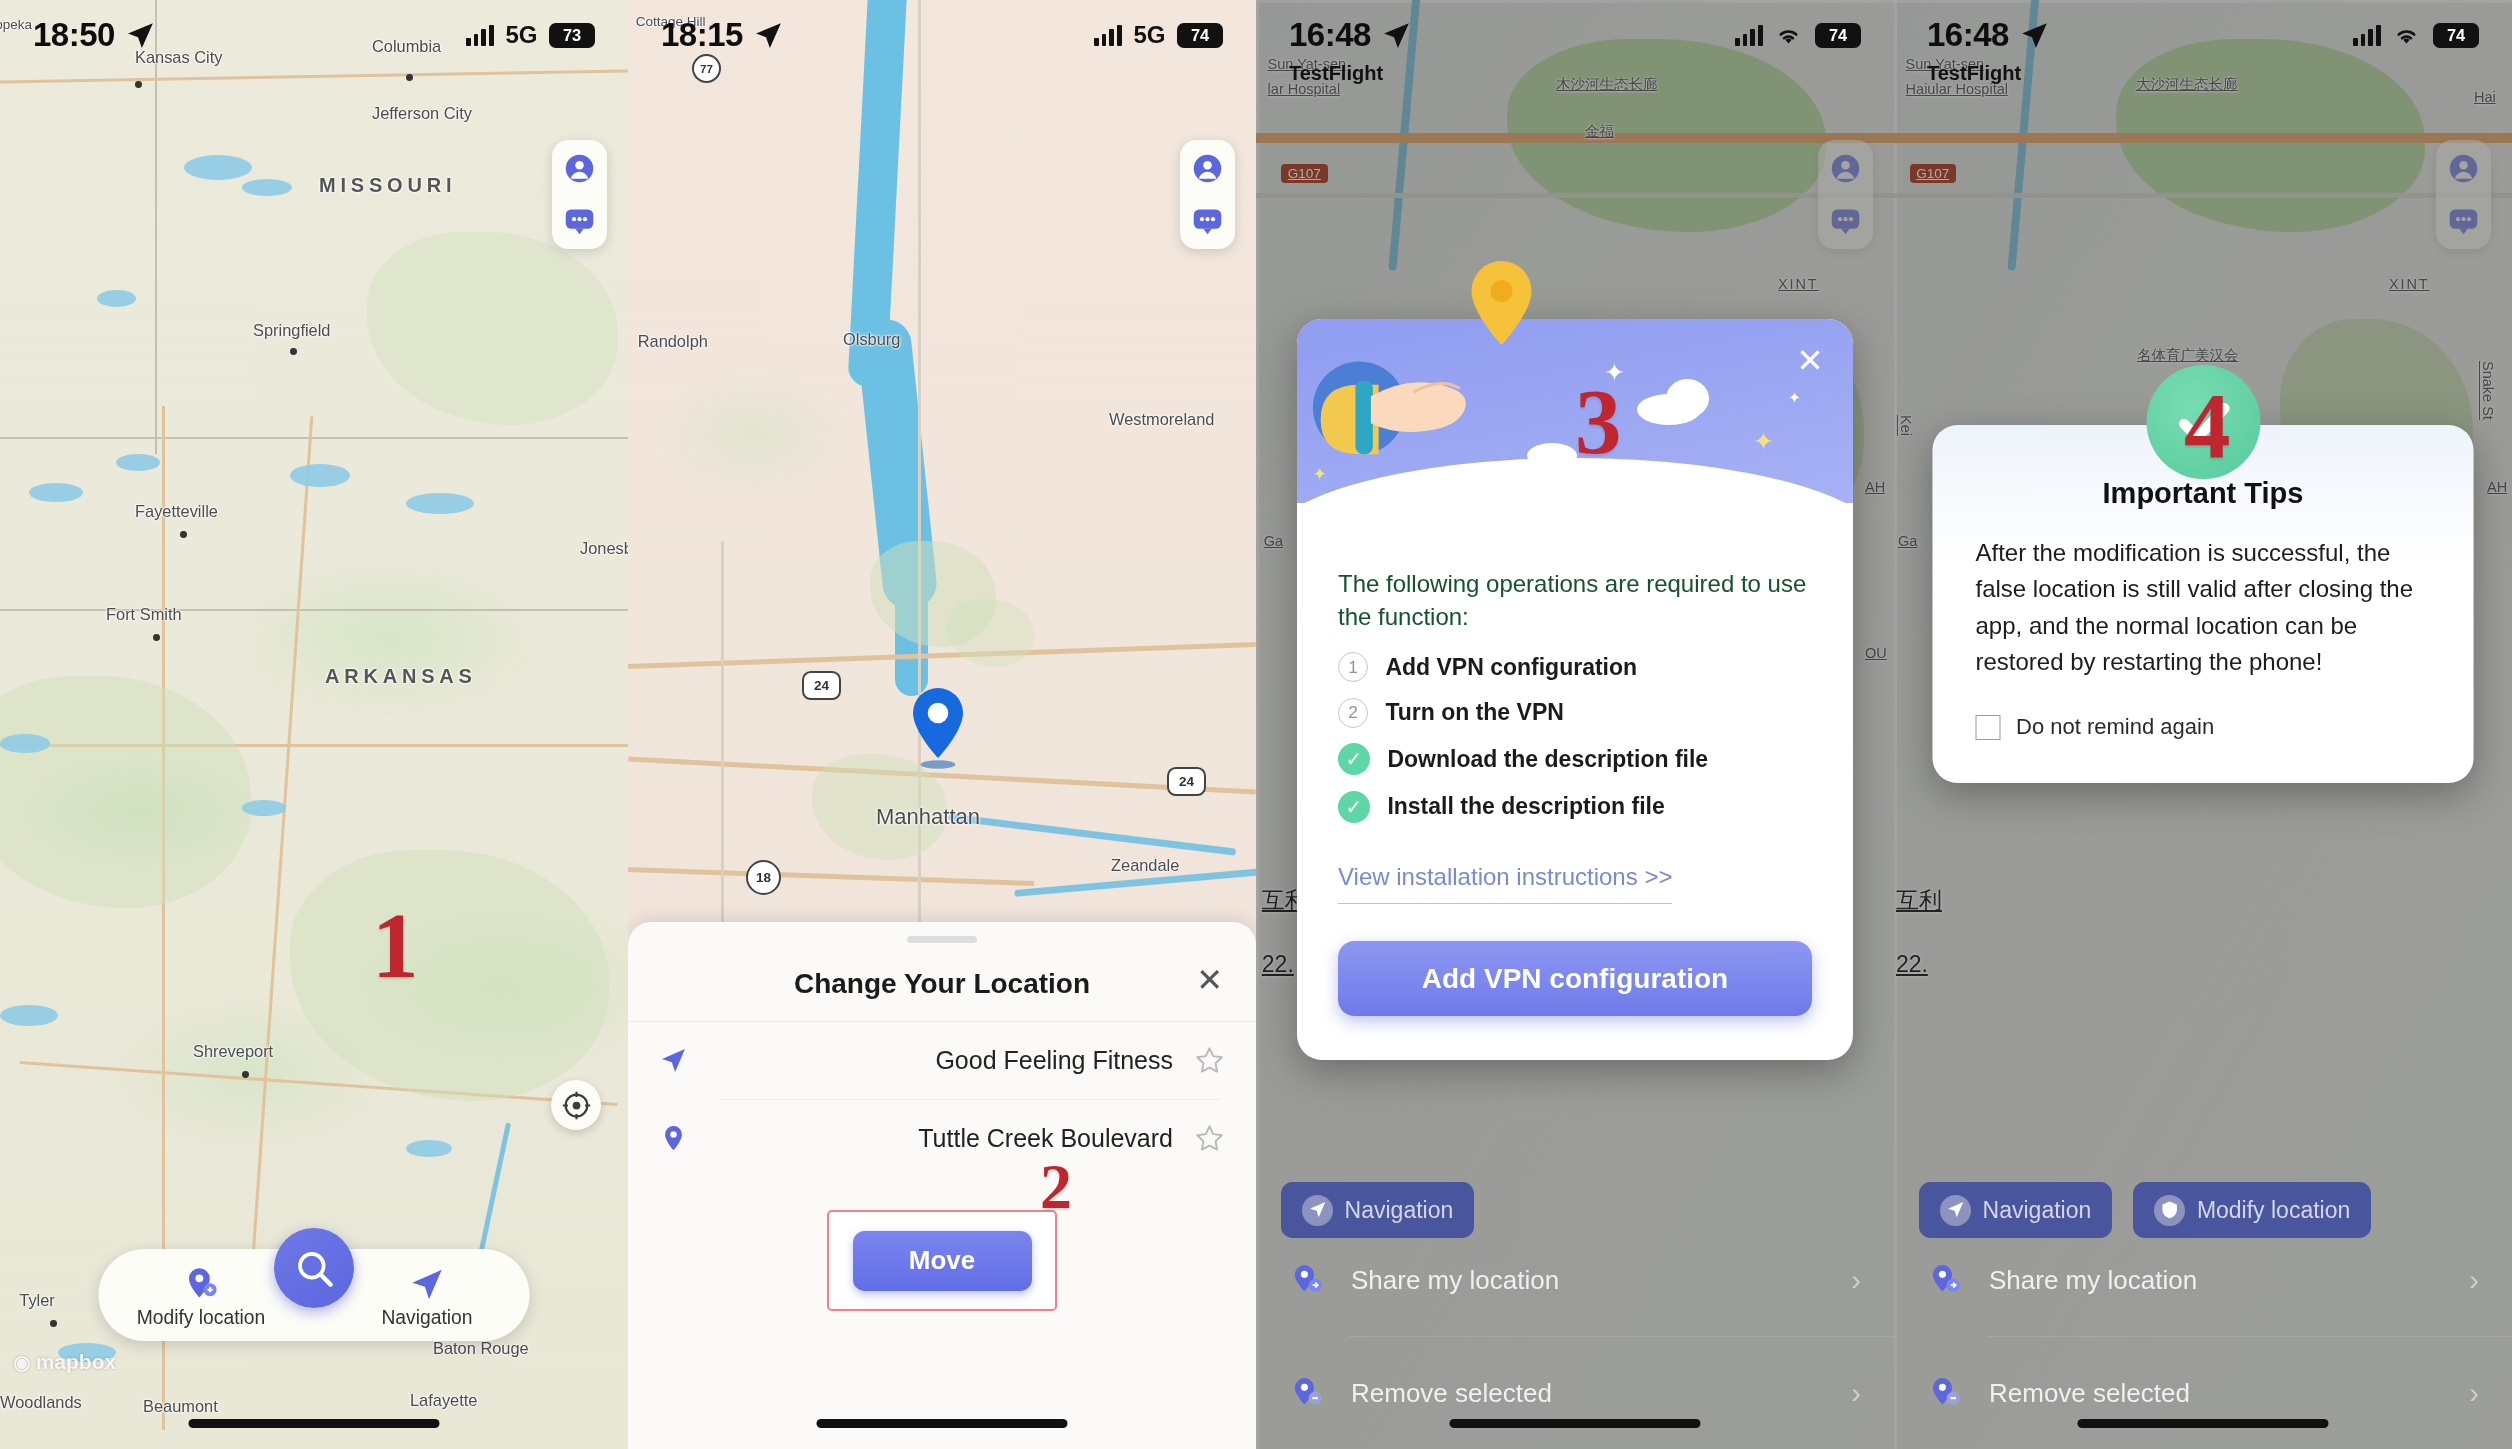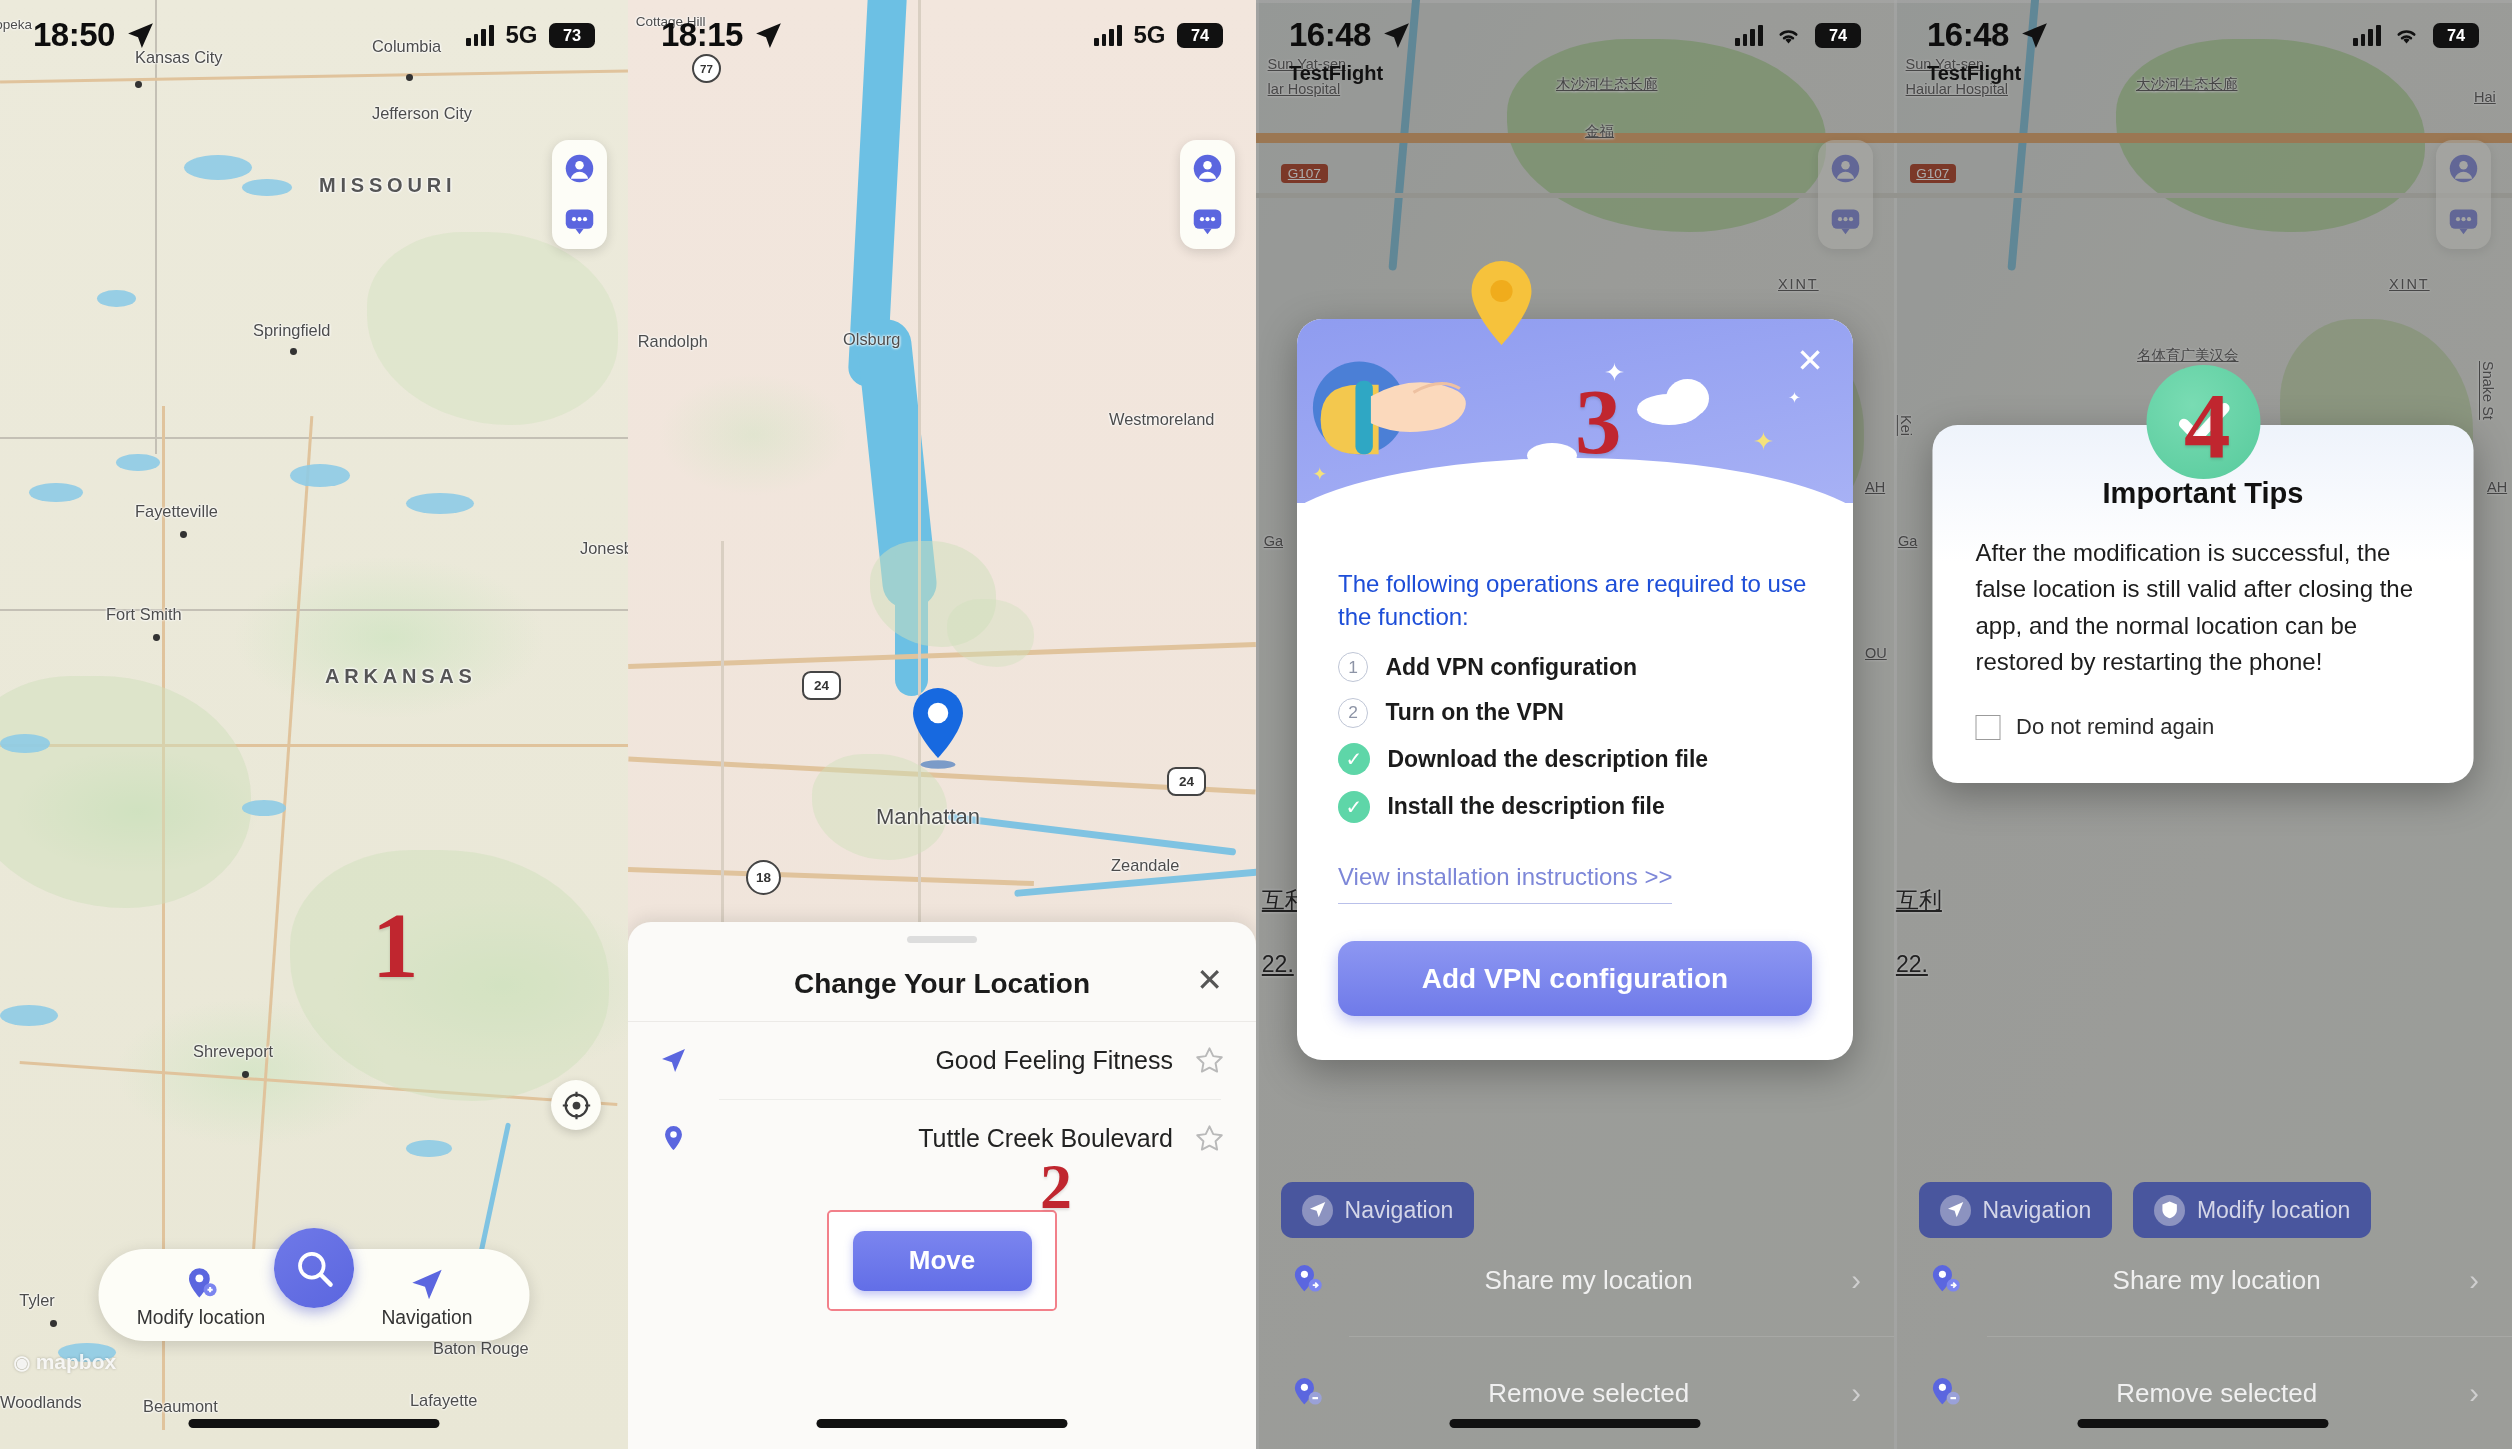--- a/index.html
+++ b/index.html
@@ -170,42 +170,42 @@
     display:flex; gap:21px; padding:0 25px;
   }
   .act-btn{
     height:56px; border-radius:11.6px; background:#49569e; color:#d4d6e8;
     display:flex;align-items:center; gap:11.6px; padding:0 21px; font-size:23px;
   }
   .act-ic{width:31px;height:31px;border-radius:50%;background:#8c93c0;
     display:flex;align-items:center;justify-content:center;}
   .menu-rows{position:absolute;left:0;right:0;bottom:0;z-index:31;}
   .menu-row{display:flex;align-items:center;gap:25px;height:112px;padding:0 33px;}
-  .menu-row .txt{flex:1;font-size:26px;color:#f0f0f0;text-align:center;}
+  .menu-row .txt{flex:1;font-size:26px;color:#f0f0f0;}
   .menu-row .chev{font-size:29px;color:#cfcfcf;}
   .menu-sep{height:1px;background:rgba(255,255,255,.12);margin-left:93px;}
 
   
   .modal3{
     position:absolute; left:50%; transform:translateX(-50%); top:319px;
     width:556px; background:#fff; border-radius:25px; overflow:hidden; z-index:45;
     box-shadow:0 11.6px 39px rgba(0,0,0,.3);
   }
   .m3-hero{
     position:relative; height:184px;
     background:linear-gradient(170deg,#8f9cf0,#a7b1f5);
   }
   .m3-hero .wavebot{
     position:absolute;left:-6%;right:-6%;bottom:-44px;height:89px;background:#fff;
     border-radius:50% 50% 0 0 / 100% 100% 0 0;
   }
   .m3-x{position:absolute;right:29px;top:25px;font-size:33px;color:#fff;line-height:1;}
   .m3-body{padding:9.7px 41px 44px;}
   .m3-title{text-align:center;font-size:29px;font-weight:700;color:#111;margin-bottom:21px;}
-  .m3-sub{font-size:24px;color:#1d4ed8;line-height:1.38;margin-bottom:19.3px;}
+  .m3-sub{font-size:24px;color:#14532d;line-height:1.38;margin-bottom:19.3px;}
   .step{display:flex;align-items:center;gap:17.4px;margin:15.5px 0;}
   .step .num{
     width:30px;height:30px;border-radius:50%;border:1.9px solid #bfc6d6;
     color:#8d94a6;font-size:17.4px;display:flex;align-items:center;justify-content:center;
     flex:0 0 auto;
   }
   .step .tick{
     width:32px;height:32px;border-radius:50%;background:#5ed6a8;flex:0 0 auto;
     display:flex;align-items:center;justify-content:center;color:#fff;font-size:20px;
   }

